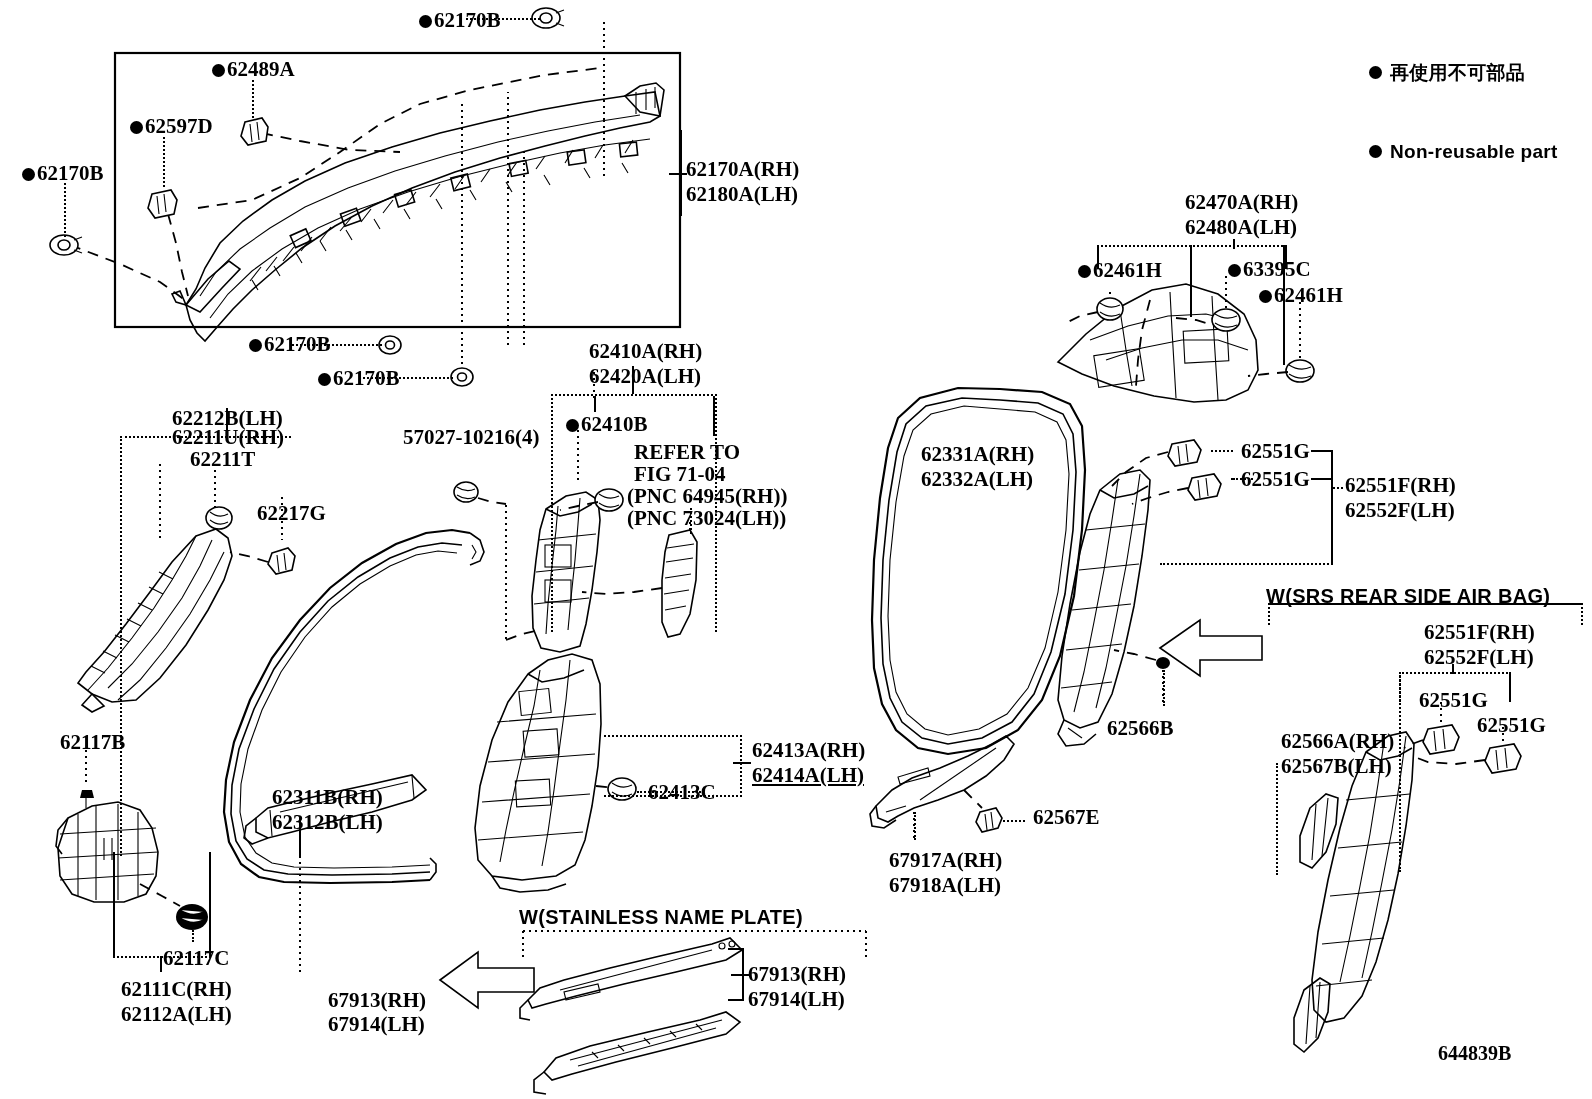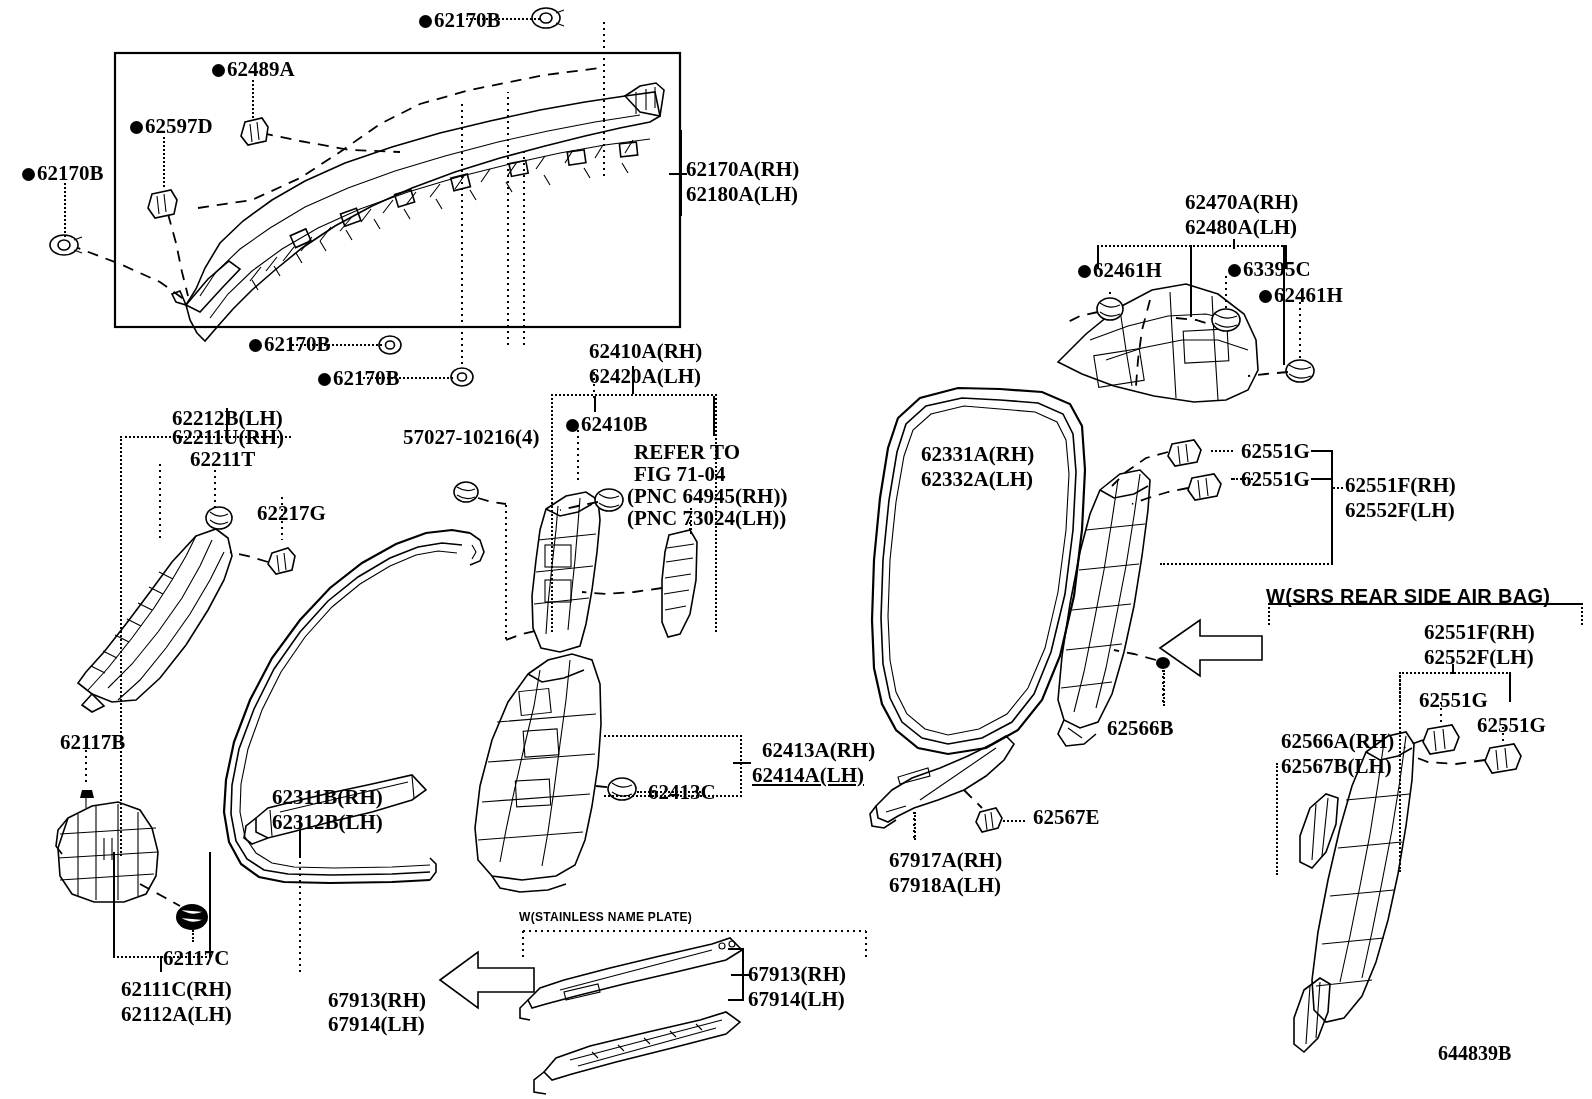--- a/index.html
+++ b/index.html
@@ -485,21 +485,21 @@
       <div class="lbl" style="left: 627px; top: 484px;"><span>(PNC 64945(RH))</span></div>
       <div class="lbl" style="left: 627px; top: 506px;"><span>(PNC 73024(LH))</span></div>
       <div class="lbl" style="left: 60px; top: 730px;"><span>62117B</span></div>
       <div class="lbl" style="left: 272px; top: 785px;"><span>62311B(RH)</span></div>
       <div class="lbl" style="left: 272px; top: 810px;"><span>62312B(LH)</span></div>
       <div class="lbl" style="left: 163px; top: 946px;"><span>62117C</span></div>
       <div class="lbl" style="left: 121px; top: 977px;"><span>62111C(RH)</span></div>
       <div class="lbl" style="left: 121px; top: 1002px;"><span>62112A(LH)</span></div>
       <div class="lbl" style="left: 328px; top: 988px;"><span>67913(RH)</span></div>
       <div class="lbl" style="left: 328px; top: 1012px;"><span>67914(LH)</span></div>
-      <div class="lbl" style="left: 752px; top: 738px; margin-left: 10px;"><span>62413A(RH)</span></div>
+      <div class="lbl" style="left: 752px; top: 738px;"><span>62413A(RH)</span></div>
       <div class="lbl" style="left: 752px; top: 763px; text-decoration: underline;"><span>62414A(LH)</span></div>
       <div class="lbl" style="left: 648px; top: 780px;"><span>62413C</span></div>
       <div class="lbl" style="left: 921px; top: 442px;"><span>62331A(RH)</span></div>
       <div class="lbl" style="left: 921px; top: 467px;"><span>62332A(LH)</span></div>
       <div class="lbl" style="left: 1185px; top: 190px;"><span>62470A(RH)</span></div>
       <div class="lbl" style="left: 1185px; top: 215px;"><span>62480A(LH)</span></div>
       <div class="lbl" style="left: 1078px; top: 258px;"><span class="bullet"></span><span>62461H</span></div>
       <div class="lbl" style="left: 1192px; top: 257px; padding-left: 36px;"><span class="bullet"></span><span>63395C</span></div>
       <div class="lbl" style="left: 1259px; top: 283px;"><span class="bullet"></span><span>62461H</span></div>
       <div class="lbl" style="left: 1241px; top: 439px;"><span>62551G</span></div>
@@ -514,19 +514,29 @@
       <div class="lbl" style="left: 1424px; top: 645px;"><span>62552F(LH)</span></div>
       <div class="lbl" style="left: 1419px; top: 688px;"><span>62551G</span></div>
       <div class="lbl" style="left: 1477px; top: 713px;"><span>62551G</span></div>
       <div class="lbl" style="left: 1281px; top: 729px;"><span>62566A(RH)</span></div>
       <div class="lbl" style="left: 1281px; top: 754px;"><span>62567B(LH)</span></div>
       <div class="lbl" style="left: 748px; top: 962px;"><span>67913(RH)</span></div>
       <div class="lbl" style="left: 748px; top: 987px;"><span>67914(LH)</span></div>
     </div>
   <div id="annots">
       <div class="lbl sans" style="left: 1266px; top: 584px; font-size: 20px;">W(SRS REAR SIDE AIR BAG)</div>
-      <div class="lbl sans" style="left: 519px; top: 905px; font-size: 12px;">W(STAINLESS NAME PLATE)</div>
+      <div class="lbl sans" style="left: 519px; top: 905px; font-size: 20px;">W(STAINLESS NAME PLATE)</div>
     </div>
 
+  <div class="lbl sans" style="left:1369px;top:10px;">
+    <div class="legend-row">
+      <span class="bullet"></span>
+      <span>再使用不可部品</span>
+    </div>
+    <div class="legend-row" style="margin-top:4px;">
+      <span class="bullet"></span>
+      <span>Non-reusable part</span>
+    </div>
+  </div>
 
   <div class="lbl" style="left:1438px;top:1041px;font-size:20px;">644839B</div>
 
 </div>
 
 </body></html>

